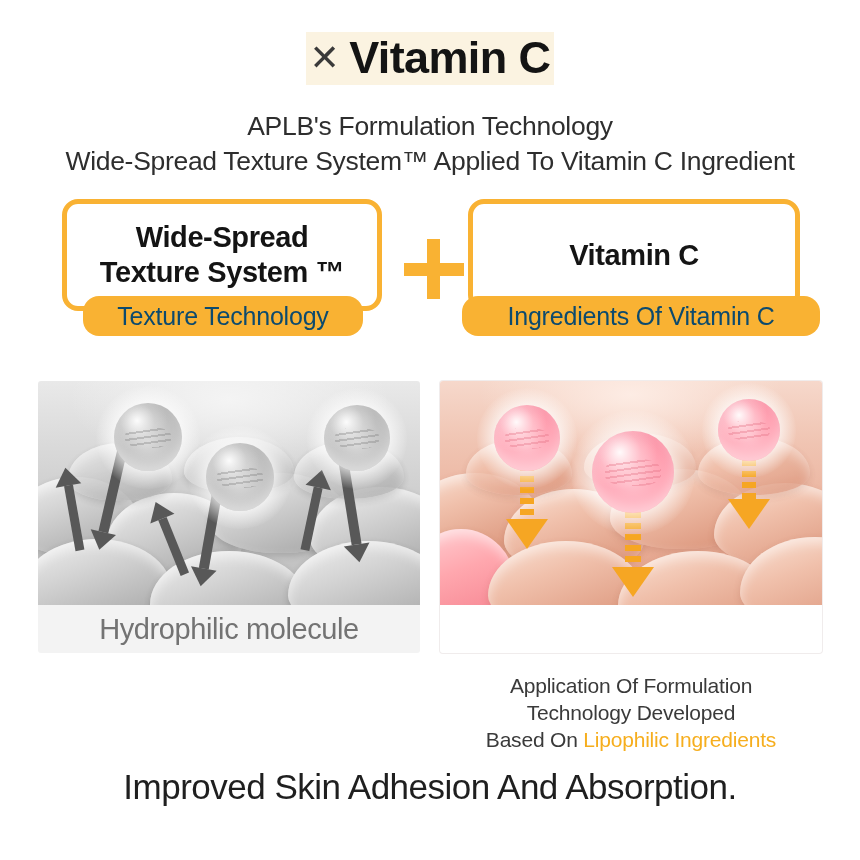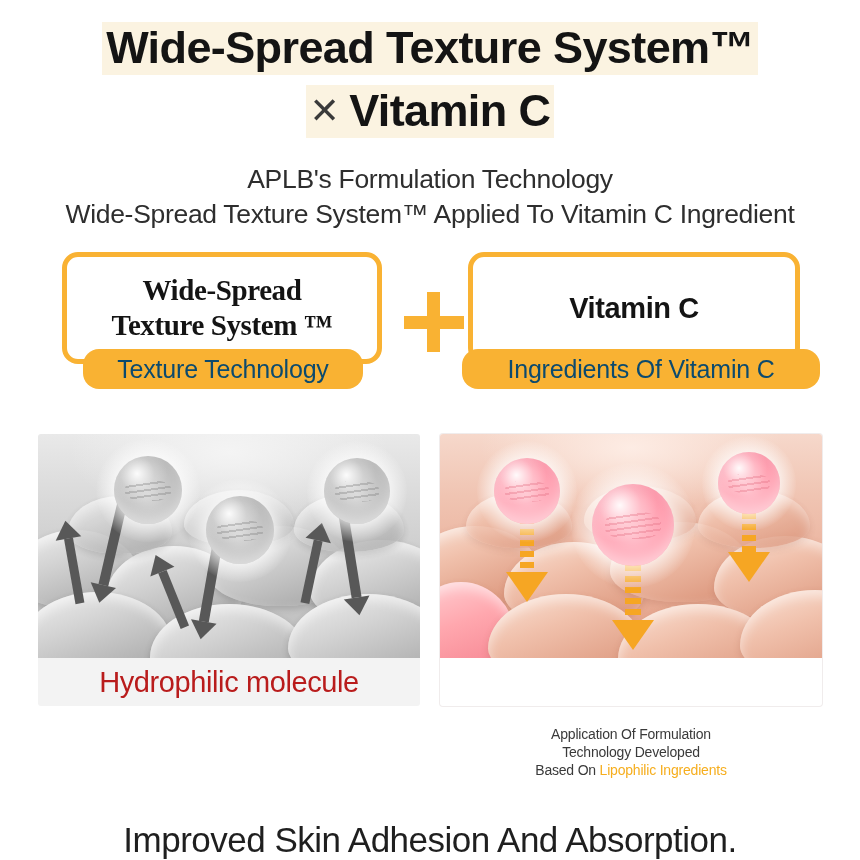--- a/index.html
+++ b/index.html
@@ -69,21 +69,21 @@
     top: 0;
     background: #ffffff;
     border: 5px solid #F9B233;
     border-radius: 16px;
     box-sizing: border-box;
     display: flex;
     align-items: center;
     justify-content: center;
     text-align: center;
   }
-  .box-left  { left: 62px;  width: 320px; height: 112px; font-family: Liberation Serif, serif; }
+  .box-left  { left: 62px;  width: 320px; height: 112px; }
   .box-right { left: 468px; width: 332px; height: 112px; }
   .box-text {
     font-size: 29px;
     font-weight: 700;
     line-height: 1.22;
     color: #141414;
     letter-spacing: -0.4px;
   }
 
   .badge {
@@ -246,40 +246,40 @@
     position: absolute;
     left: 0; right: 0; bottom: 0;
     height: 48px;
     display: flex;
     align-items: center;
     justify-content: center;
   }
   .caption-gray { background: #F3F3F3; }
   .caption-warm { background: #F5F4F2; border-top: 3px solid #E3A81E; }
   .caption-text { font-size: 29px; letter-spacing: -0.4px; }
-  .caption-gray .caption-text { color: #b91c1c; font-weight: 400; }
+  .caption-gray .caption-text { color: #737373; font-weight: 400; }
   .caption-warm .caption-text { color: #F6AE1E; font-weight: 700; }
 
   
   .notes { position: relative; height: 96px; margin-top: 12px; }
   .note-left {
     position: absolute;
     left: 38px; top: 16px;
     width: 382px;
     text-align: center;
     font-size: 21px;
     color: #4a4a4a;
     letter-spacing: -0.2px;
   }
   .note-right {
     position: absolute;
     left: 440px; top: 0;
     width: 382px;
     text-align: center;
-    font-size: 14px;
+    font-size: 21px;
     line-height: 1.28;
     color: #3a3a3a;
     letter-spacing: -0.2px;
   }
   .hl-orange { color: #F6AE1E; }
 
   
   .final-line {
     text-align: center;
     font-size: 35px;
@@ -288,23 +288,20 @@
     margin-top: -2px;
     white-space: nowrap;
   }
   .final-line b { font-weight: 400; }
   .final-line span.reg { font-weight: 400; }
 </style>
 </head>
 <body>
 
 <div class="title-block">
-  <span class="title-line">
-    <span class="title-hl">Wide-Spread Texture System™</span>
-  </span>
   <span class="title-line title-line2">
     <span class="title-hl">
       <span class="title-x">✕</span><span>Vitamin C</span>
     </span>
   </span>
 </div>
 
 <div class="subtitle">
   <div>APLB's Formulation Technology</div>
   <div>Wide-Spread Texture System™ Applied To Vitamin C Ingredient</div>

